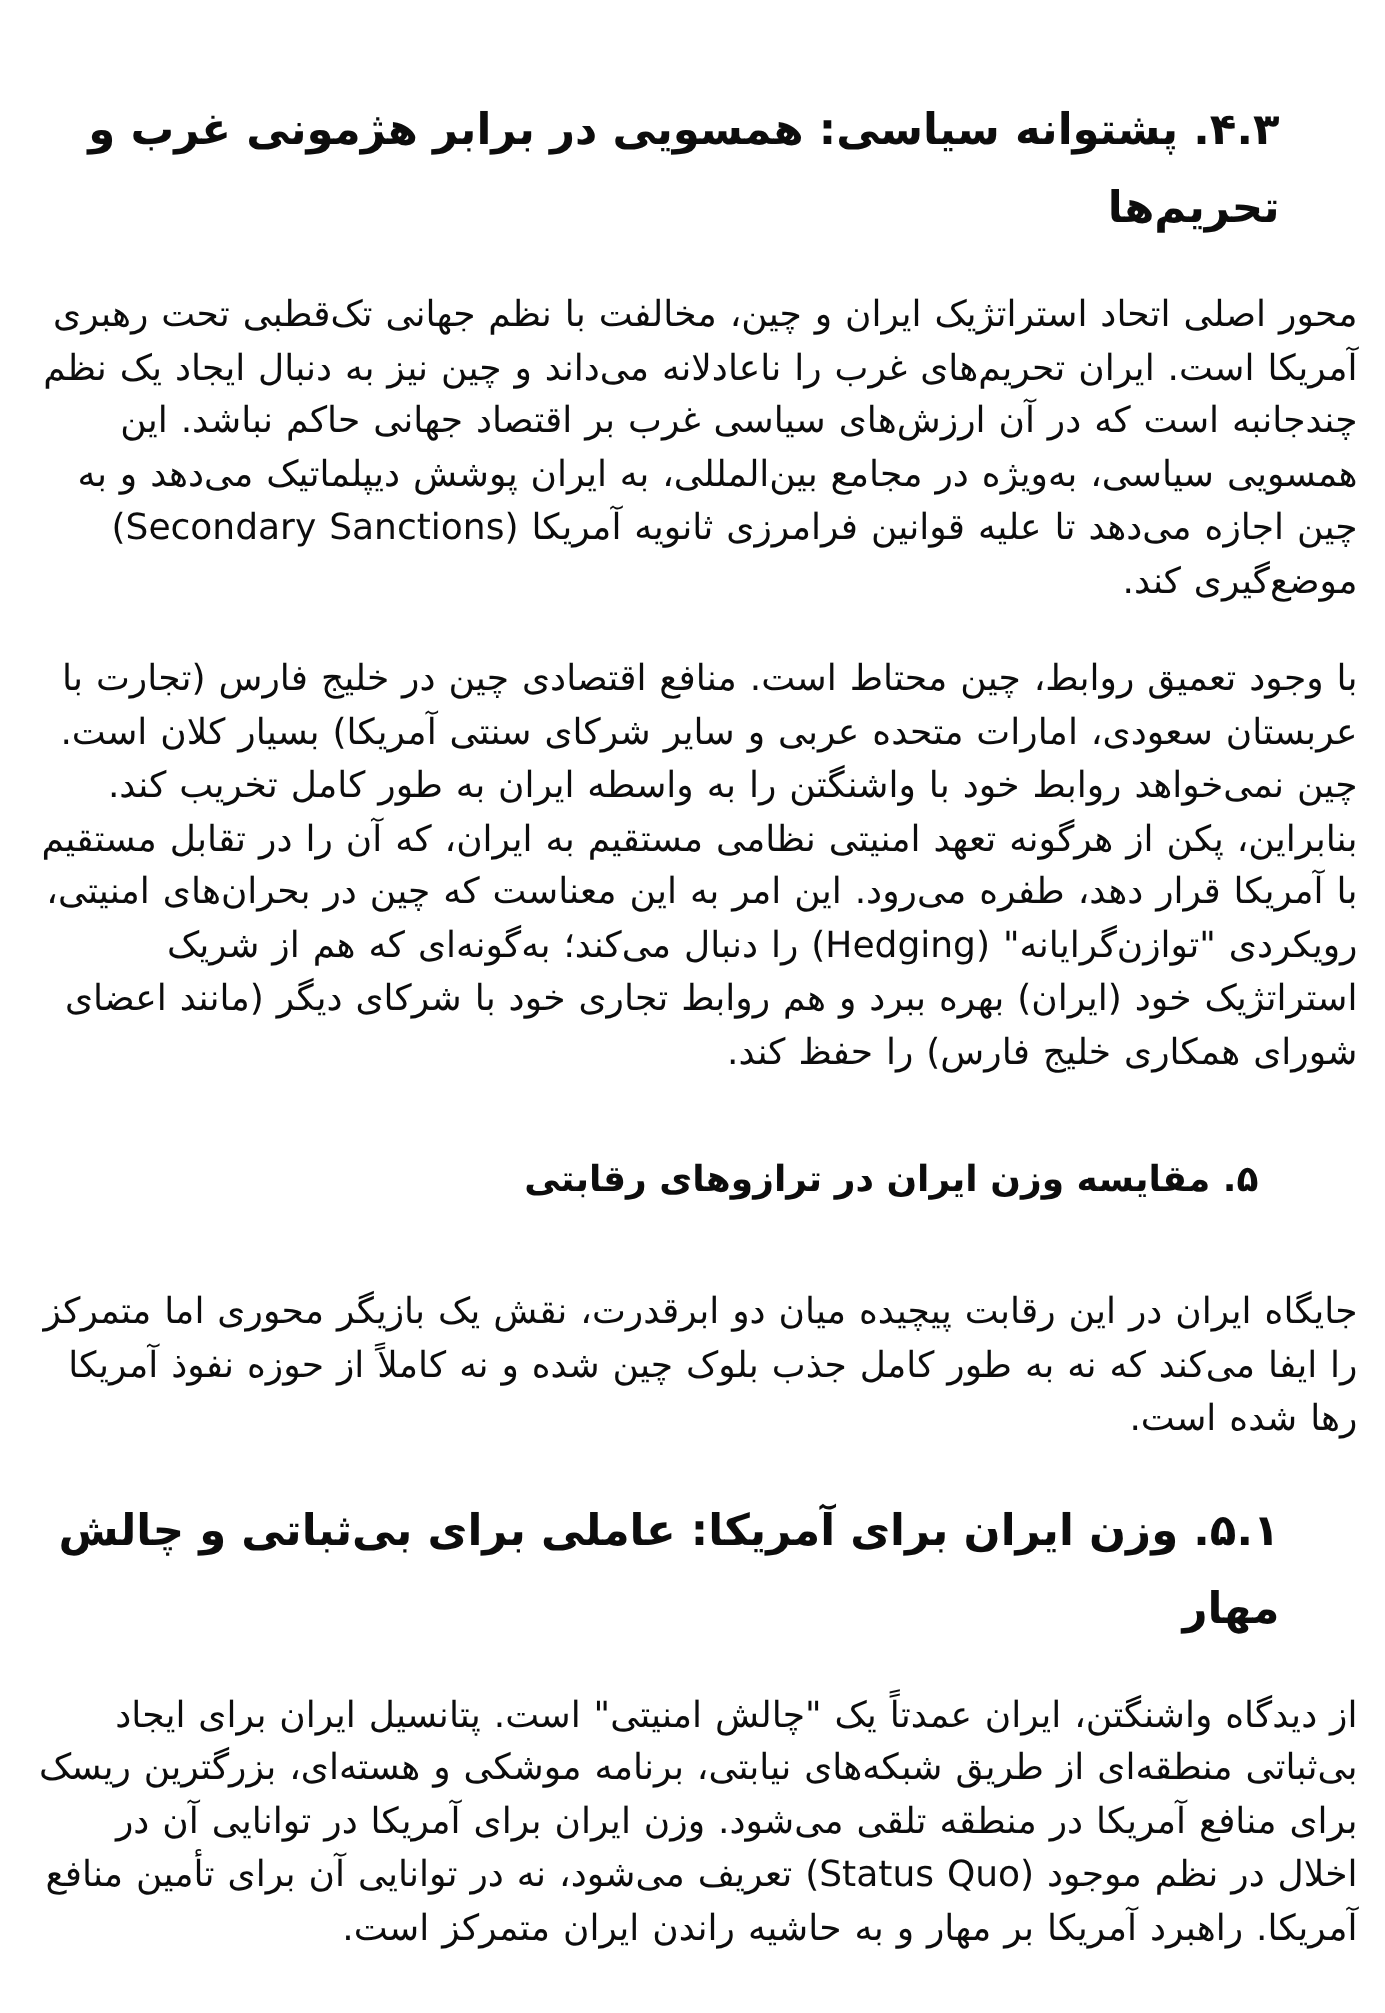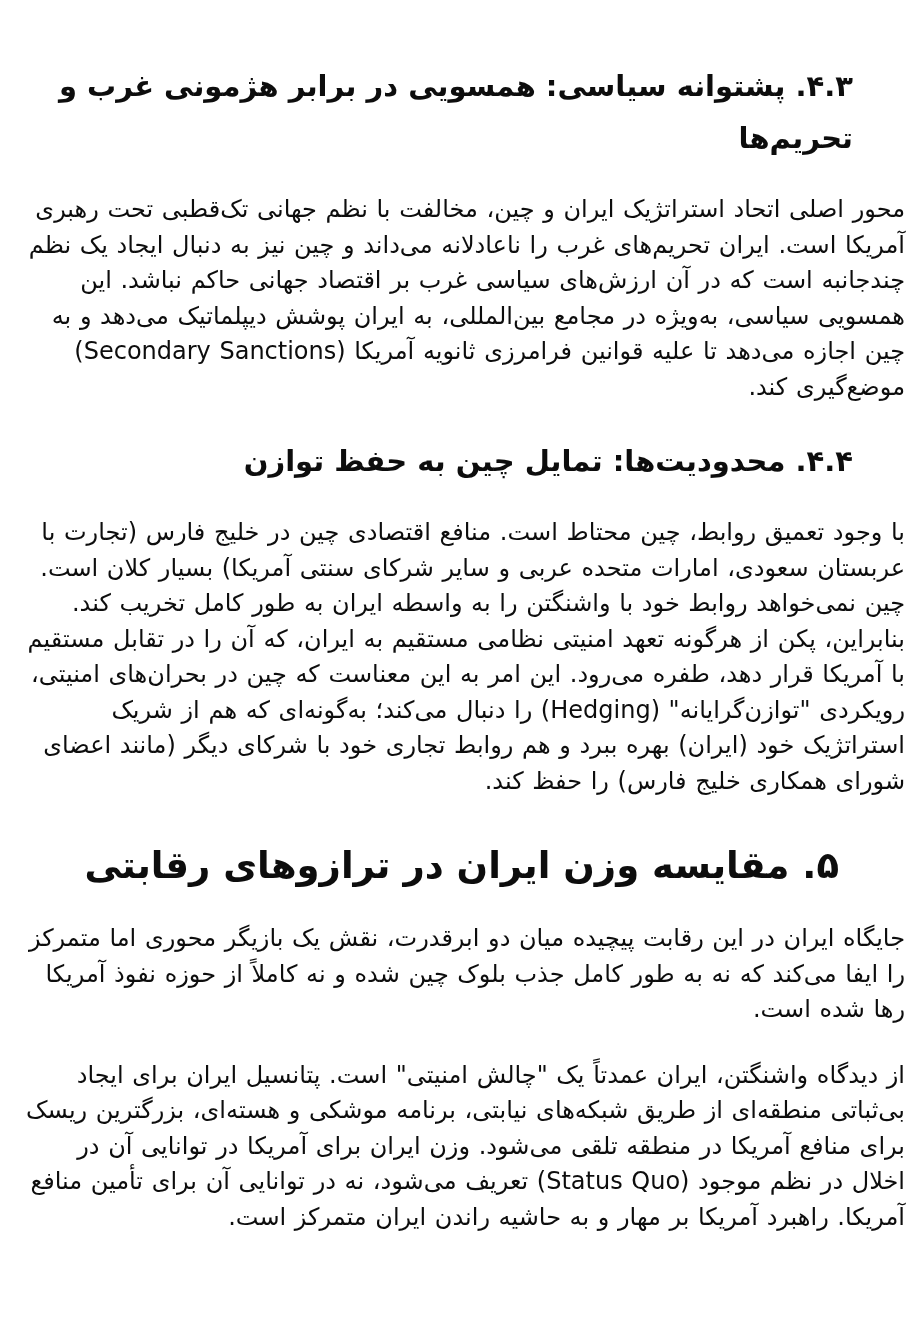--- a/index.html
+++ b/index.html
@@ -24,46 +24,46 @@
   .doc-h3 {
     font-size: 29px;
     line-height: 52px;
     font-weight: 700;
     margin: 30px 52px 28px 0;
   }
   .doc-h3.first {
     margin-top: 30px;
   }
   .doc-h2 {
-    font-size: 37px;
+    font-size: 24px;
     line-height: 46px;
     font-weight: 700;
-    margin: 44px 66px 32px 0;
+    margin: 44px 66px 48px 0;
   }
   .doc-p {
     font-size: 24px;
     line-height: 35.5px;
     font-weight: 400;
     margin: 0 0 30px 0;
     word-spacing: 1px;
   }
 </style>
 </head>
 <body>
 
 <div class="page">
 
   <h3 class="doc-h3 first">۴.۳. پشتوانه سیاسی: همسویی در برابر هژمونی غرب و تحریم‌ها</h3>
 
   <p class="doc-p">محور اصلی اتحاد استراتژیک ایران و چین، مخالفت با نظم جهانی تک‌قطبی تحت رهبری آمریکا است. ایران تحریم‌های غرب را ناعادلانه می‌داند و چین نیز به دنبال ایجاد یک نظم چندجانبه است که در آن ارزش‌های سیاسی غرب بر اقتصاد جهانی حاکم نباشد. این همسویی سیاسی، به‌ویژه در مجامع بین‌المللی، به ایران پوشش دیپلماتیک می‌دهد و به چین اجازه می‌دهد تا علیه قوانین فرامرزی ثانویه آمریکا (Secondary Sanctions) موضع‌گیری کند.</p>
 
-  <h3 class="doc-h3">۴.۴. محدودیت‌ها: تمایل چین به حفظ توازن</h3>
 
   <p class="doc-p">با وجود تعمیق روابط، چین محتاط است. منافع اقتصادی چین در خلیج فارس (تجارت با عربستان سعودی، امارات متحده عربی و سایر شرکای سنتی آمریکا) بسیار کلان است. چین نمی‌خواهد روابط خود با واشنگتن را به واسطه ایران به طور کامل تخریب کند. بنابراین، پکن از هرگونه تعهد امنیتی نظامی مستقیم به ایران، که آن را در تقابل مستقیم با آمریکا قرار دهد، طفره می‌رود. این امر به این معناست که چین در بحران‌های امنیتی، رویکردی "توازن‌گرایانه" (Hedging) را دنبال می‌کند؛ به‌گونه‌ای که هم از شریک استراتژیک خود (ایران) بهره ببرد و هم روابط تجاری خود با شرکای دیگر (مانند اعضای شورای همکاری خلیج فارس) را حفظ کند.</p>
 
   <h2 class="doc-h2">۵. مقایسه وزن ایران در ترازوهای رقابتی</h2>
 
   <p class="doc-p">جایگاه ایران در این رقابت پیچیده میان دو ابرقدرت، نقش یک بازیگر محوری اما متمرکز را ایفا می‌کند که نه به طور کامل جذب بلوک چین شده و نه کاملاً از حوزه نفوذ آمریکا رها شده است.</p>
 
+  <h3 class="doc-h3">۵.۱. وزن ایران برای آمریکا: عاملی برای بی‌ثباتی و چالش مهار</h3>
 
   <p class="doc-p">از دیدگاه واشنگتن، ایران عمدتاً یک "چالش امنیتی" است. پتانسیل ایران برای ایجاد بی‌ثباتی منطقه‌ای از طریق شبکه‌های نیابتی، برنامه موشکی و هسته‌ای، بزرگترین ریسک برای منافع آمریکا در منطقه تلقی می‌شود. وزن ایران برای آمریکا در توانایی آن در اخلال در نظم موجود (Status Quo) تعریف می‌شود، نه در توانایی آن برای تأمین منافع آمریکا. راهبرد آمریکا بر مهار و به حاشیه راندن ایران متمرکز است.</p>
 
 </div>
 
 </body></html>

